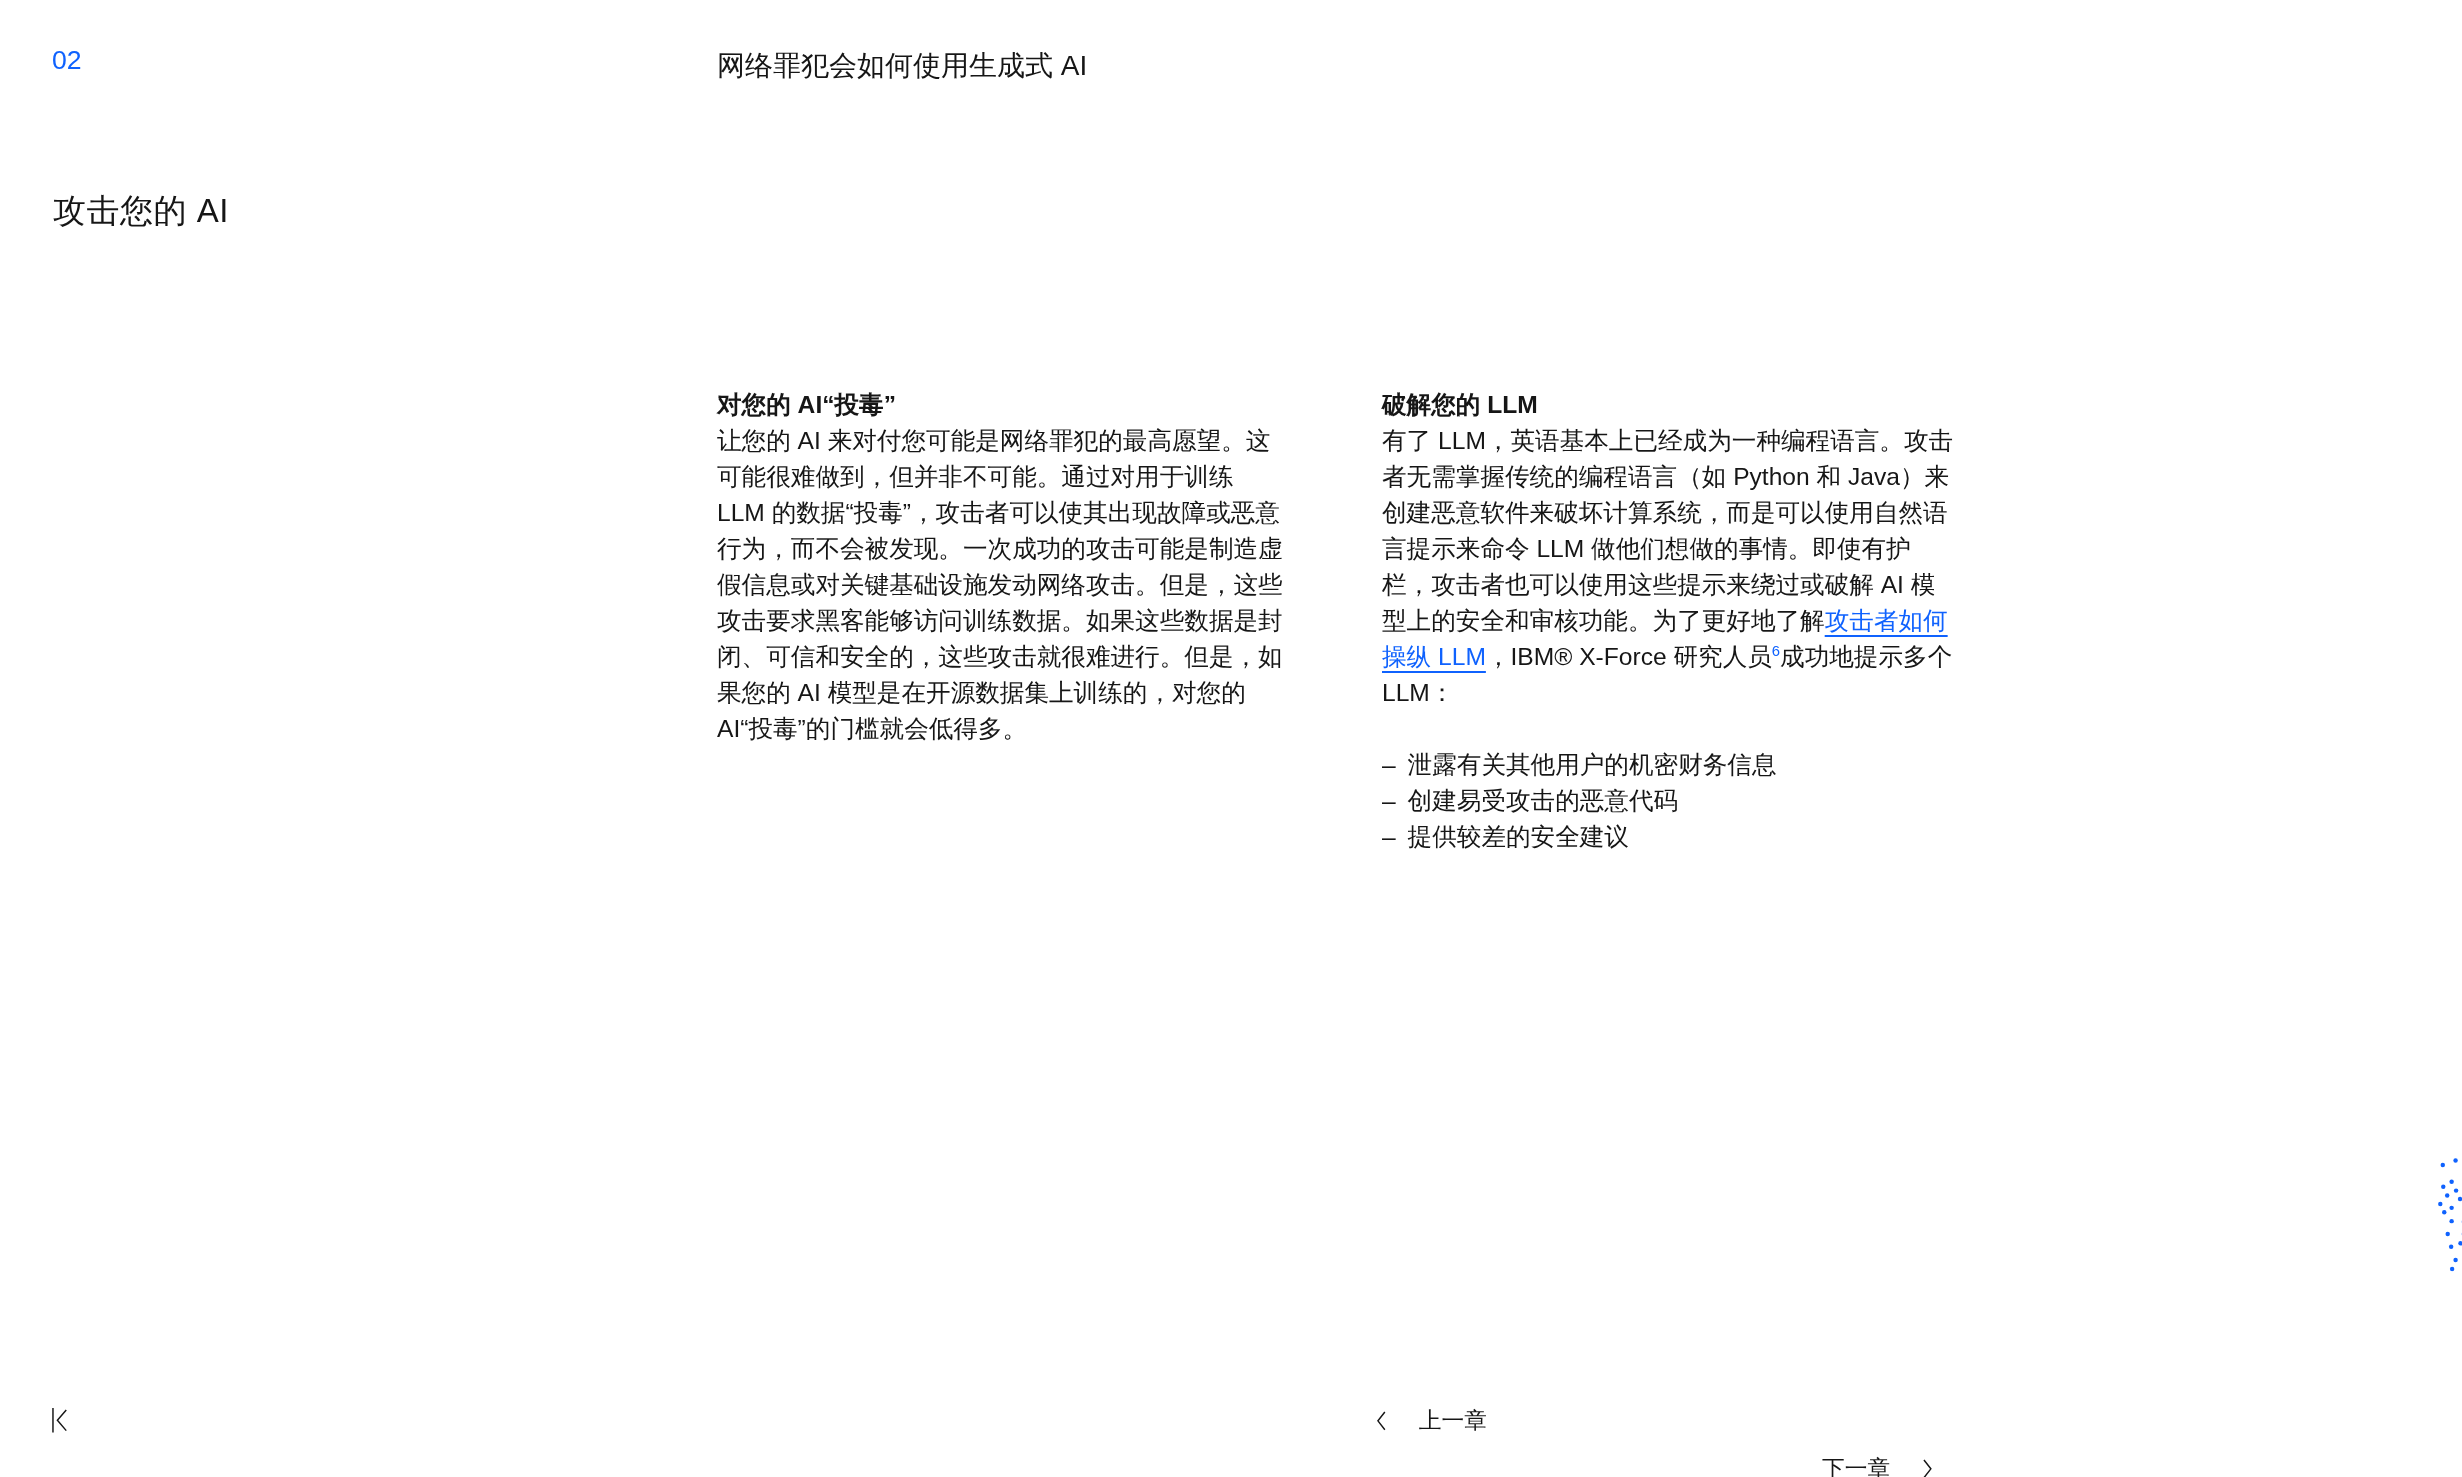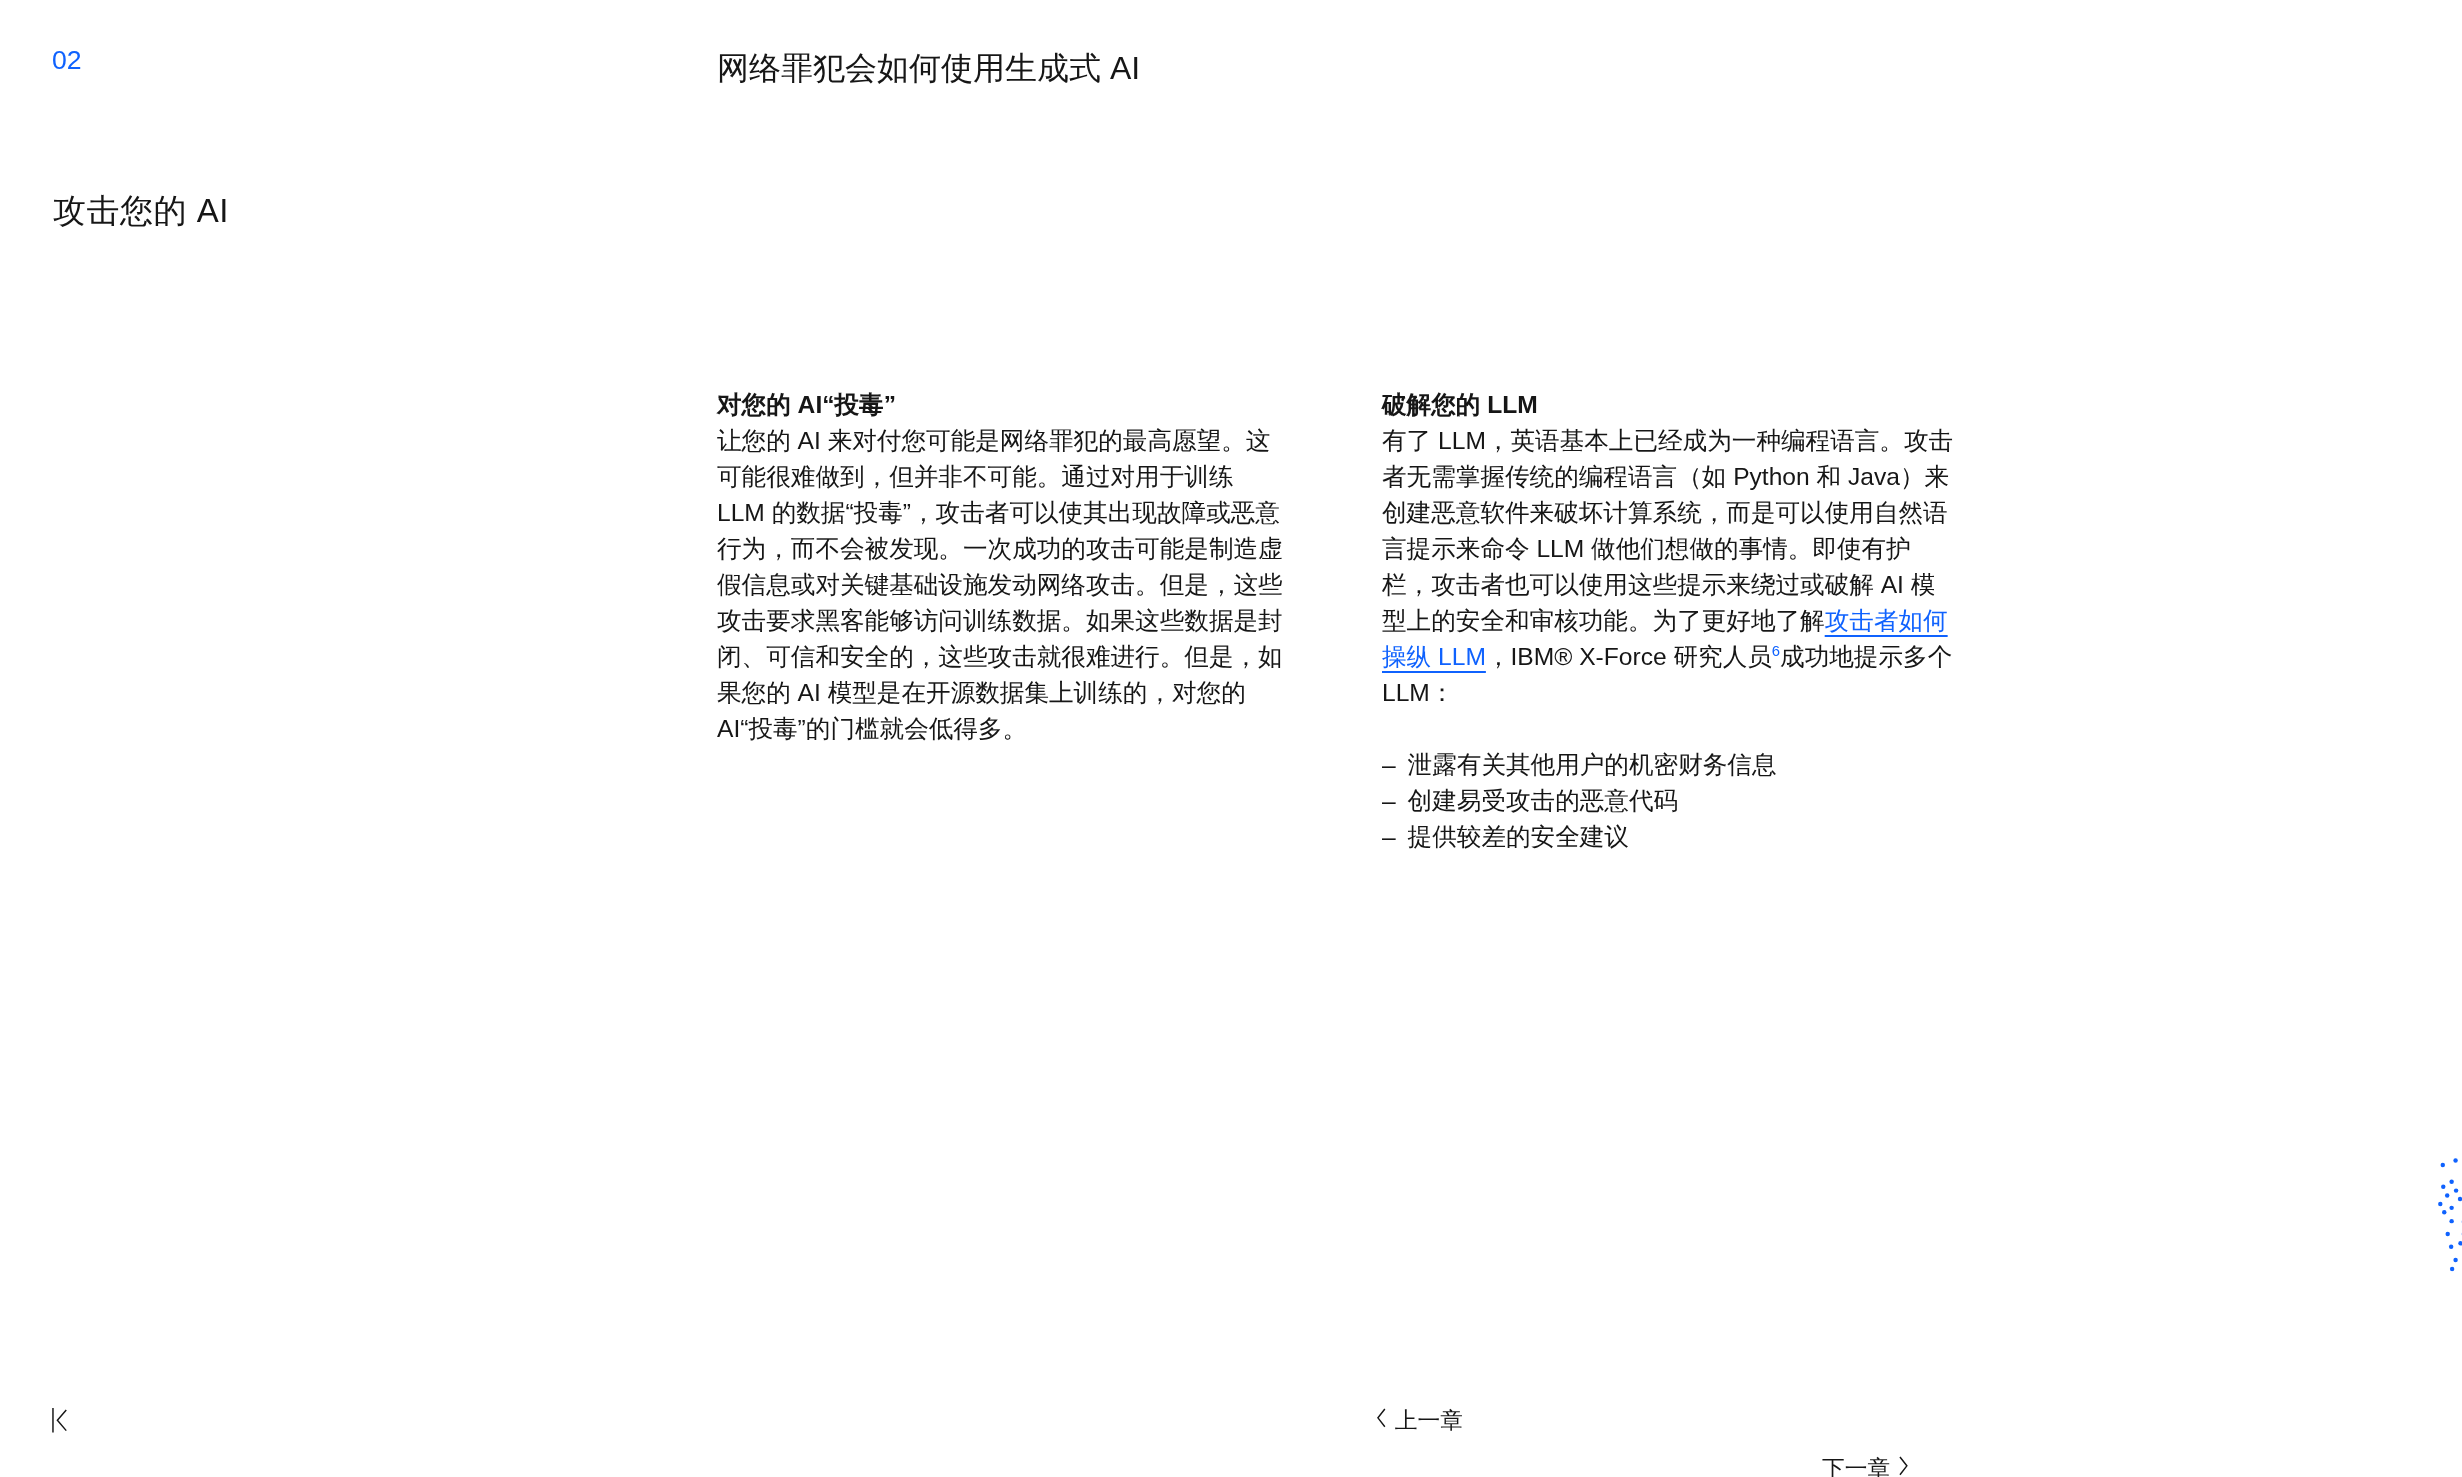--- a/index.html
+++ b/index.html
@@ -11,21 +11,21 @@
     font-family:"Liberation Sans","DejaVu Sans",sans-serif;
     overflow:hidden;
   }
   
   .chapter-num{
     position:absolute;left:52px;top:45px;
     font-size:26.6px;line-height:1.2;color:#0f62fe;font-weight:400;
   }
   .chapter-title{
     position:absolute;left:717px;top:49px;
-    font-size:32px;line-height:1.2;font-weight:400;color:#161616;
+    font-size:28px;line-height:1.2;font-weight:400;color:#161616;
   }
   
   .section-title{
     position:absolute;left:50px;top:188px;margin:3px;
     font-size:33px;line-height:1.2;font-weight:300;color:#161616;
     letter-spacing:0.5px;
   }
   
   .col{
     position:absolute;top:387px;
@@ -49,21 +49,21 @@
   .bullets{margin-top:36px;}
   .bullet{display:flex;align-items:flex-start;}
   .bullet .dash{flex:0 0 25.6px;}
   
   .decoration{position:absolute;left:2428px;top:1133px;width:197px;height:197px;}
   
   .footer-item{position:absolute;top:1407px;display:flex;align-items:center;}
   .navbtn{
     background:none;border:none;padding:0;margin:0;cursor:pointer;
     font-family:inherit;color:#161616;font-size:22.7px;line-height:27.6px;
-    display:flex;gap:8px;
+    display:flex;align-items:center;gap:32px;
   }
   #go-start{left:51px;}
   #prev-chapter{left:1375px;}
   #next-chapter{left:1822px;margin-top:48px;}
   svg{display:block;}
 </style>
 </head>
 <body>
 
 <div class="page">

